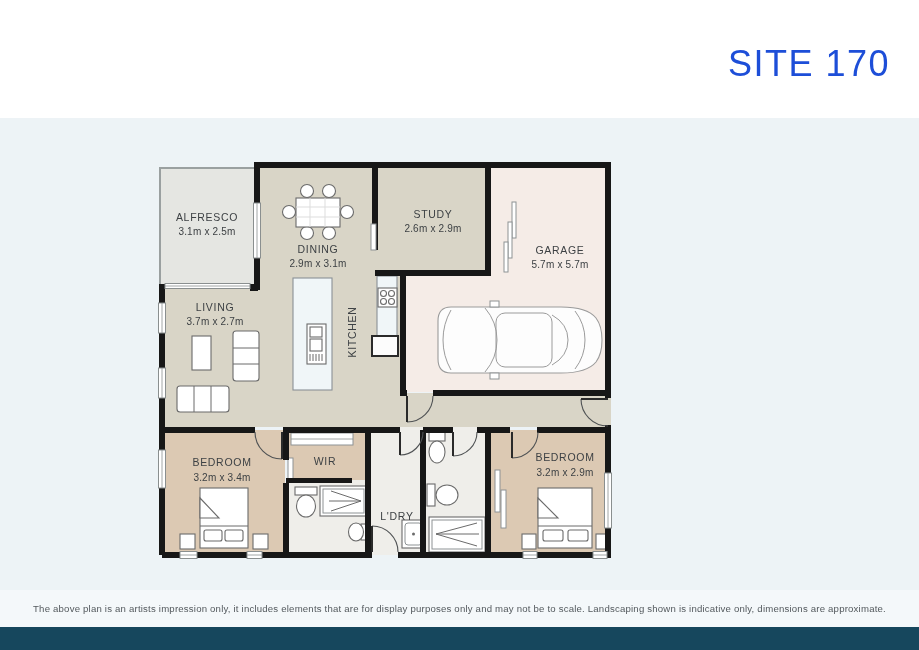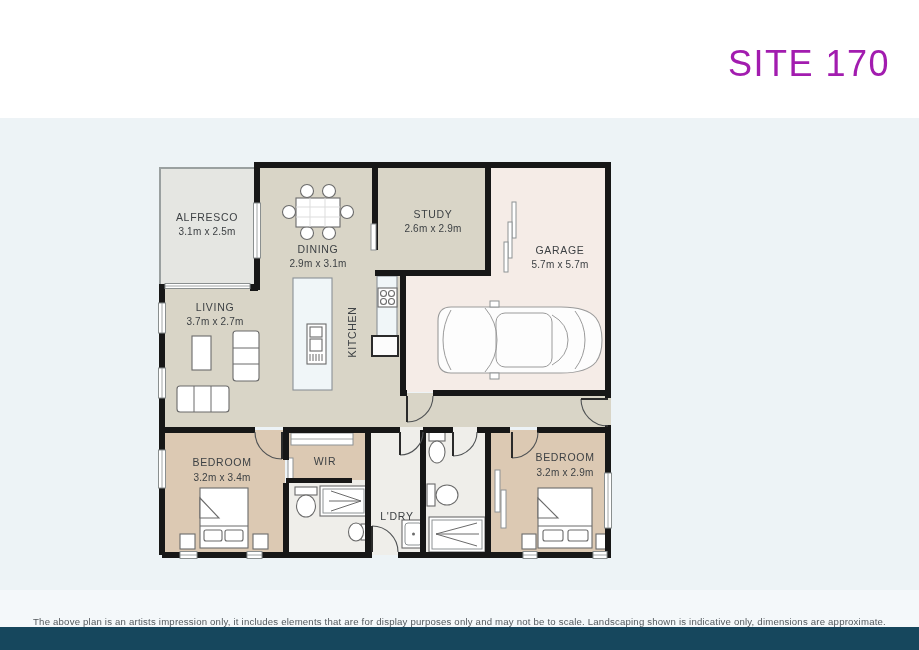--- a/index.html
+++ b/index.html
@@ -3,27 +3,27 @@
 <meta charset="utf-8">
 <style>
   html,body{margin:0;padding:0;}
   body{
     width:919px;height:650px;position:relative;overflow:hidden;
     background:#ffffff;font-family:"Liberation Sans",sans-serif;
   }
   .band-plan{position:absolute;left:0;top:118px;width:919px;height:472px;background:#edf3f6;}
   .band-disclaimer{
     position:absolute;left:0;top:590px;width:919px;height:37px;background:#f4f8fa;
-    display:flex;align-items:flex-end;justify-content:center;
+    display:flex;align-items:center;justify-content:center;
   }
   .disclaimer-text{font-size:9.6px;color:#53595d;letter-spacing:.2px;}
   .band-footer{position:absolute;left:0;top:627px;width:919px;height:23px;background:#16475d;}
   .site-title{
     position:absolute;top:44px;right:29px;font-size:36px;line-height:40px;
-    font-weight:300;letter-spacing:1.5px;color:#a21caf;
+    font-weight:300;letter-spacing:1.5px;color:#1d4ed8;
   }
   .plan-svg{position:absolute;left:155px;top:158px;}
   
   .wall{fill:#171717;stroke:none;}
   .room-name{font-size:10.5px;letter-spacing:.7px;fill:#3d4144;text-anchor:middle;}
   .room-dims{font-size:10px;letter-spacing:.2px;fill:#3d4144;text-anchor:middle;}
   .furn{fill:#ffffff;stroke:#6b6b6b;stroke-width:1.1;}
   .furn-light{fill:#ffffff;stroke:#8d9294;stroke-width:1;}
   .fixline{stroke:#6b6b6b;stroke-width:1;fill:none;}
   .island{fill:#f0f6f8;stroke:#8a9196;stroke-width:1.1;}

